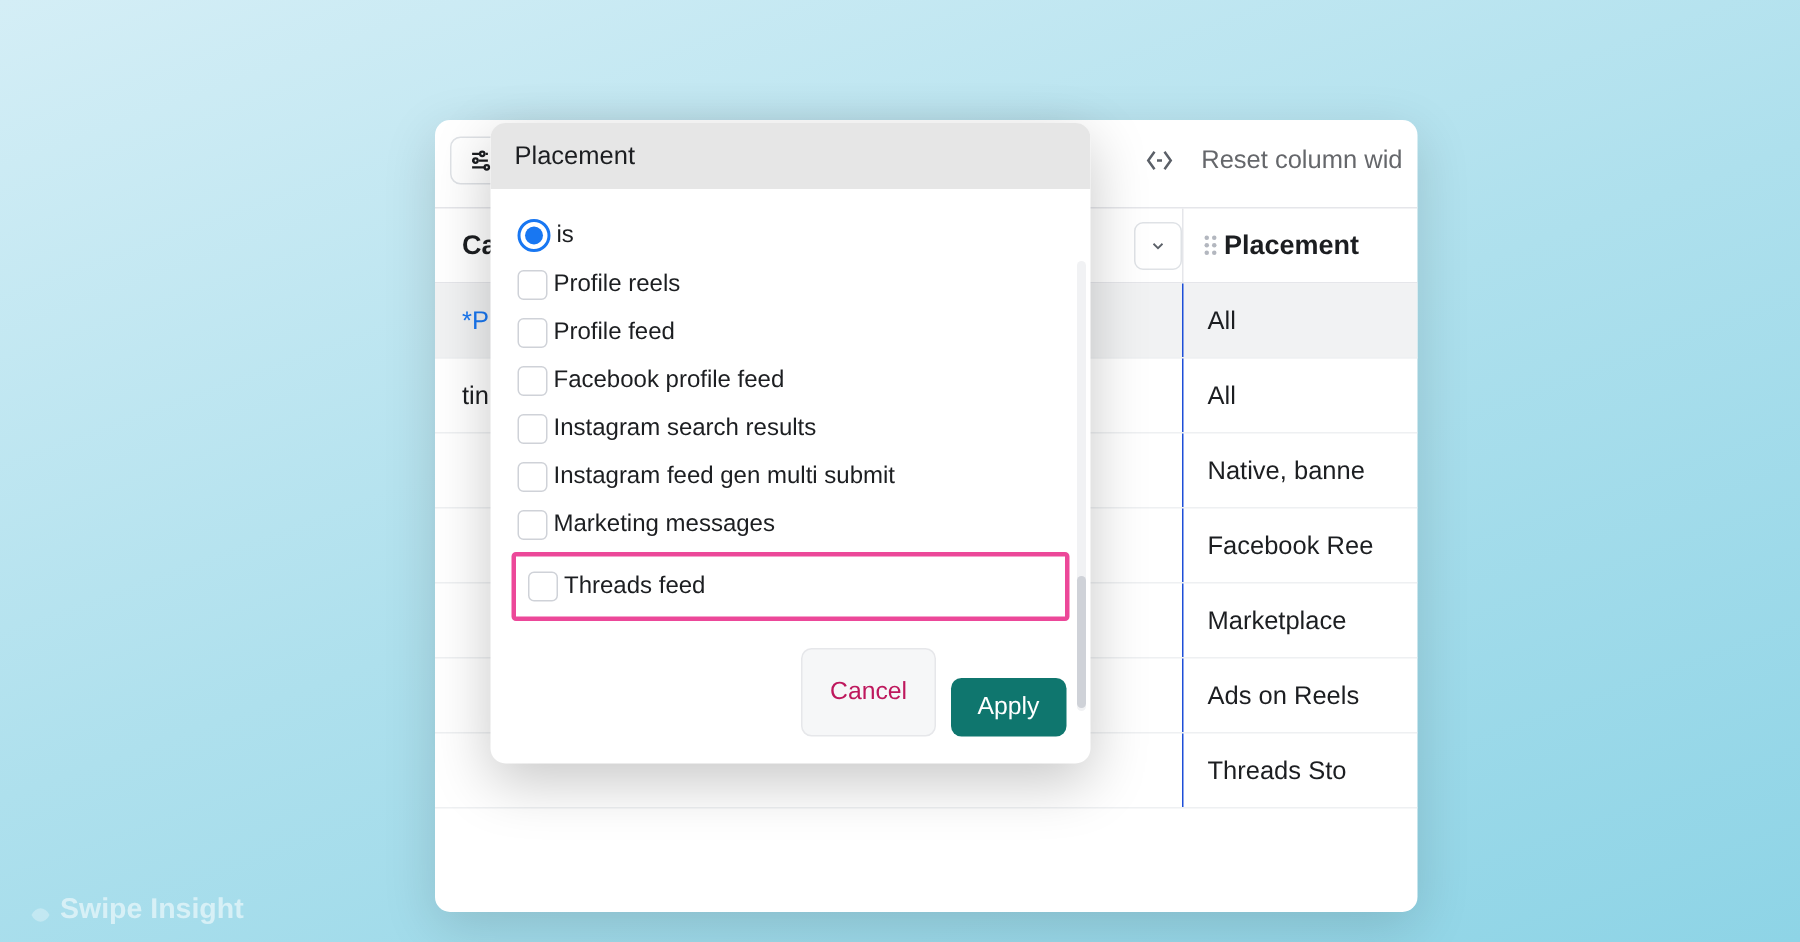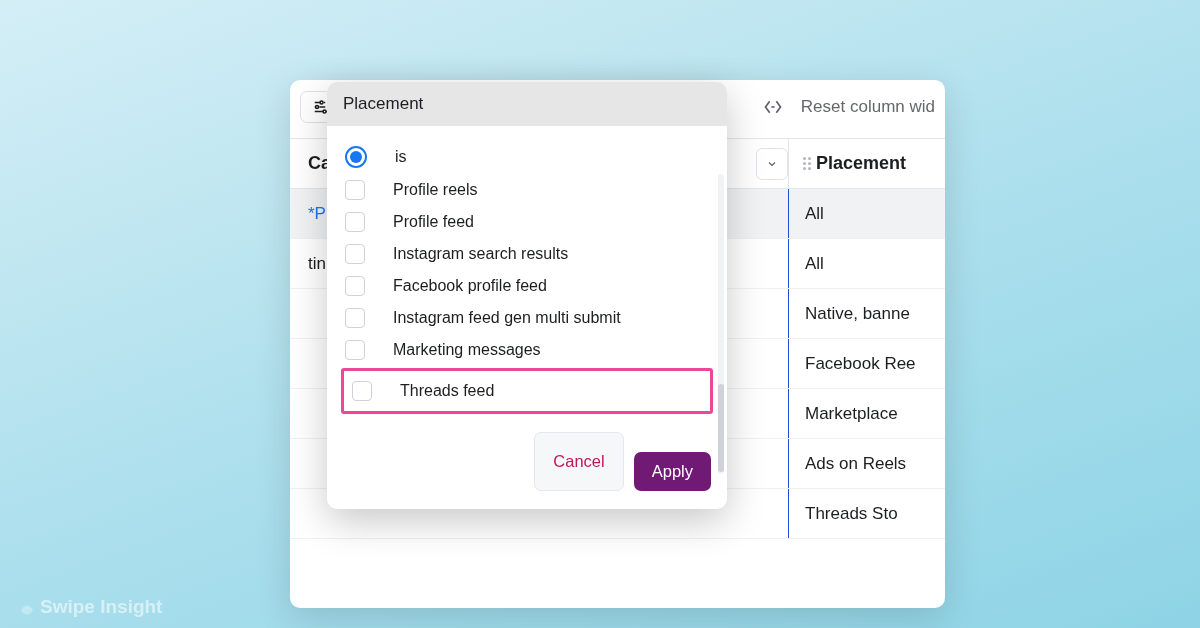--- a/index.html
+++ b/index.html
@@ -155,21 +155,21 @@
     font-weight: 500;
     color: #1c1e21;
   }
   .popover-body {
     position: relative;
     padding: 14px 14px 4px 14px;
   }
   .radio-row, .check-row {
     display: flex;
     align-items: center;
-    gap: 28px;
+    gap: 4px;
     padding: 6px 4px;
     font-size: 16px;
     color: #1c1e21;
     text-align: center;
   }
   .radio-outer {
     width: 22px; height: 22px;
     border: 2px solid #1877f2;
     border-radius: 50%;
     display: flex; align-items: center; justify-content: center;
@@ -212,21 +212,21 @@
   }
   .btn {
     border-radius: 7px;
     padding: 10px 18px;
     font-size: 16.5px;
     font-weight: 500;
     cursor: pointer;
     border: none;
   }
   .btn-cancel { background: #f6f7f8; color: #be185d; border: 1px solid #e6e7ea; }
-  .btn-apply { background: #701a75; color: #fff; margin-top: 20px; }
+  .btn-apply { background: #0f766e; color: #fff; margin-top: 20px; }
 </style>
 </head>
 <body>
 
 <div class="panel">
   <div class="toolbar-row">
     <div class="filter-chip">
       <svg class="icon" viewBox="0 0 24 24" fill="none" stroke="currentColor" stroke-width="2">
           <path d="M5 6h8M17 6h2M5 12h2M11 12h8M5 18h12M21 18h-1"></path>
           <circle cx="14" cy="6" r="2"></circle>
@@ -309,25 +309,25 @@
         <div class="check-row">
           <span class="checkbox"></span>
           <span>Profile reels</span>
         </div>
         <div class="check-row">
           <span class="checkbox"></span>
           <span>Profile feed</span>
         </div>
         <div class="check-row">
           <span class="checkbox"></span>
+          <span>Facebook profile feed</span>
+        </div>
+        <div class="check-row">
+          <span class="checkbox"></span>
           <span>Instagram search results</span>
-        </div>
-        <div class="check-row">
-          <span class="checkbox"></span>
-          <span>Facebook profile feed</span>
         </div>
         <div class="check-row">
           <span class="checkbox"></span>
           <span>Instagram feed gen multi submit</span>
         </div>
         <div class="check-row">
           <span class="checkbox"></span>
           <span>Marketing messages</span>
         </div>
       </div>

